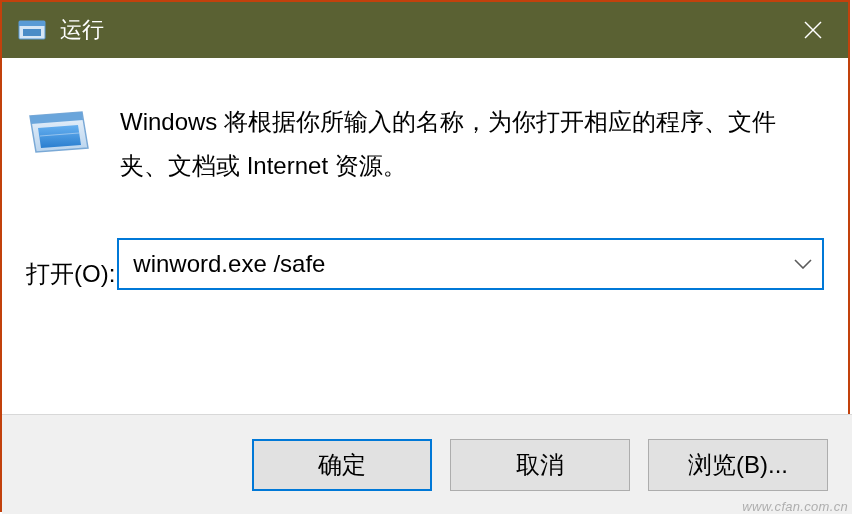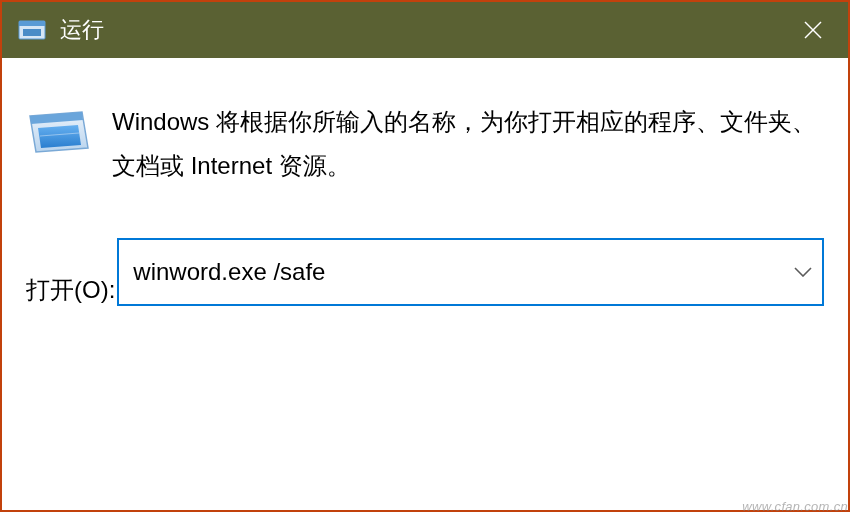--- a/index.html
+++ b/index.html
@@ -48,21 +48,21 @@
       justify-content: center;
       cursor: pointer;
     }
     .close-btn svg { width: 20px; height: 20px; }
     .content {
       padding: 42px 24px 0 24px;
     }
     .description-row {
       display: flex;
       align-items: flex-start;
-      gap: 20px;
+      gap: 28px;
       margin-bottom: 50px;
     }
     .run-icon {
       width: 66px;
       height: 56px;
       flex-shrink: 0;
       margin-top: 6px;
     }
     .description-text {
       font-size: 24px;
@@ -79,21 +79,21 @@
       font-size: 24px;
       color: #000;
       white-space: nowrap;
     }
     .combo-wrapper {
       flex: 1;
       position: relative;
     }
     .combo-input {
       width: 100%;
-      height: 68px;
+      height: 52px;
       border: 2px solid #0078d7;
       padding: 0 44px 0 14px;
       font-size: 24px;
       font-family: inherit;
       outline: none;
       background: #fff;
     }
     .combo-dropdown {
       position: absolute;
       right: 12px;
@@ -188,15 +188,20 @@
         <input class="combo-input" type="text" value="winword.exe /safe" style="">
         <span class="combo-dropdown">
           <svg width="18" height="10" viewBox="0 0 18 10">
             <polyline points="1,1 9,9 17,1" fill="none" stroke="#5b5b5b" stroke-width="1.6"></polyline>
           </svg>
         </span>
       </div>
     </div>
   </div>
 
+  <div class="footer">
+    <button class="btn btn-default">确定</button>
+    <button class="btn">取消</button>
+    <button class="btn">浏览(B)...</button>
+  </div>
 </div>
 
 <div class="watermark">www.cfan.com.cn</div>
 
 </body></html>

